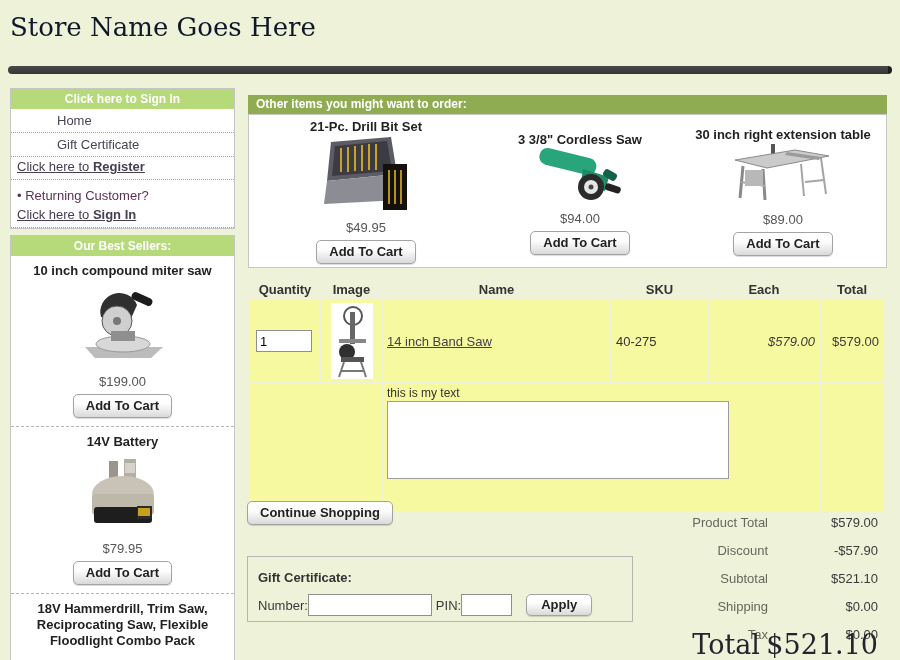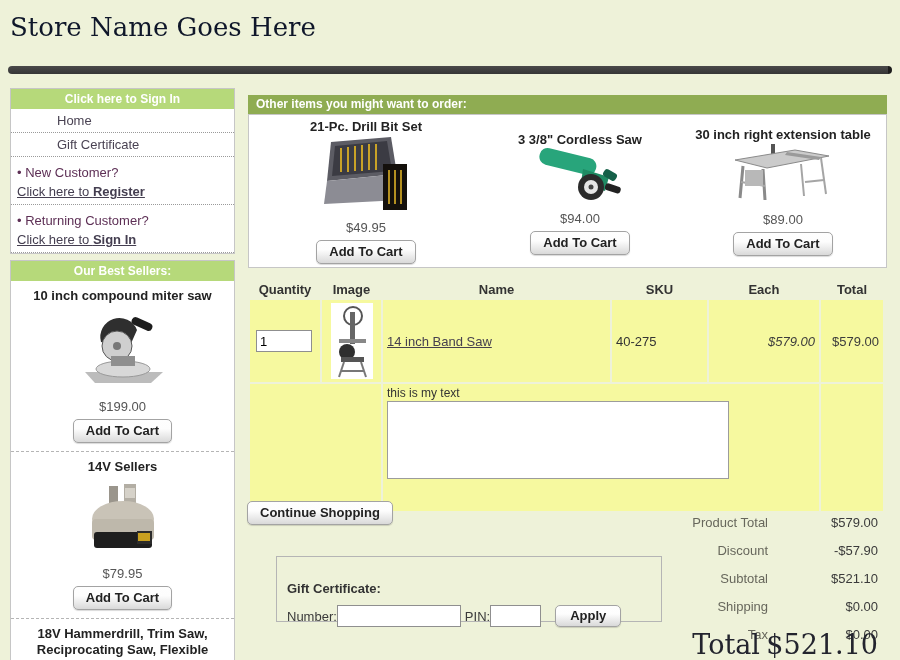--- a/index.html
+++ b/index.html
@@ -86,21 +86,21 @@
   .cell-total{text-align:right;color:#3c3c3c;}
   .note-label{display:block;padding:2px 0 1px;color:#333;font-size:12px;}
   .note-area{
     width:342px;height:78px;border:1px solid #9c9c9c;resize:none;
     background:#fff;box-sizing:border-box;
   }
   
   .continue-btn{position:absolute;left:247px;top:501px;}
   .gift-box{
     position:absolute;left:247px;top:556px;width:386px;height:66px;
-    border:1px solid #b5b5b5;box-sizing:border-box;padding:24px 10px;margin-left:29px;
+    border:1px solid #b5b5b5;box-sizing:border-box;padding:13px 10px;
   }
   .gift-title{font-weight:bold;color:#333;}
   .gift-row{margin-top:9px;display:flex;align-items:center;}
   .gift-row label{color:#3a3a3a;}
   .gift-num{width:118px;height:18px;border:1px solid #8f8f8f;background:#fff;}
   .gift-pin{width:45px;height:18px;border:1px solid #8f8f8f;background:#fff;margin-right:14px;}
   .gift-row .btn{padding:2px 14px 3px;}
   .pin-label{margin-left:4px;}
   
   .totals{position:absolute;left:560px;top:508px;width:318px;}
@@ -124,21 +124,20 @@
 <div class="sidebar">
 
   <div class="panel sb-box">
     <div class="green-hd">Click here to Sign In</div>
     <div class="sb-item">
       <a class="sb-link" href="#">Home</a>
     </div>
     <div class="sb-item">
       <a class="sb-link" href="#">Gift Certificate</a>
     </div>
-    <div class="cust-prompt">• New Customer?</div>
     <div class="cust-link">
       <a href="#"><span>Click here to </span><b>Register</b></a>
     </div>
     <div class="cust-prompt">• Returning Customer?</div>
     <div class="cust-link">
       <a href="#"><span>Click here to </span><b>Sign In</b></a>
     </div>
   </div>
 
   <div class="panel sb-box">
@@ -153,21 +152,21 @@
         <circle cx="46" cy="36" r="15" fill="#cfcfcf" stroke="#555"></circle>
         <circle cx="46" cy="36" r="4" fill="#777"></circle>
         <rect x="60" y="10" width="22" height="8" rx="4" fill="#1d1d1d" transform="rotate(24 71 14)"></rect>
         <rect x="40" y="46" width="24" height="10" fill="#8f8f8f"></rect>
       </svg>
       <div class="bs-price price">$199.00</div>
       <span class="btn">Add To Cart</span>
     </div>
 
     <div class="bs-product">
-      <div class="bs-name">14V Sellers</div>
+      <div class="bs-name">14V Battery</div>
       <svg class="bs-img" width="96" height="74" viewBox="0 0 96 74">
         <rect x="34" y="5" width="9" height="17" fill="#9a958c"></rect>
         <rect x="49" y="3" width="12" height="19" fill="#b3aea4"></rect>
         <rect x="50" y="7" width="10" height="10" fill="#d6d2c9"></rect>
         <ellipse cx="48" cy="38" rx="31" ry="18" fill="#c9c3b7"></ellipse>
         <rect x="17" y="38" width="62" height="21" rx="4" fill="#beb8ab"></rect>
         <rect x="19" y="51" width="58" height="16" rx="3" fill="#1e1e1e"></rect>
         <rect x="62" y="50" width="15" height="13" fill="#2b2b2b"></rect>
         <rect x="63" y="52" width="12" height="8" fill="#c8a020"></rect>
       </svg>

